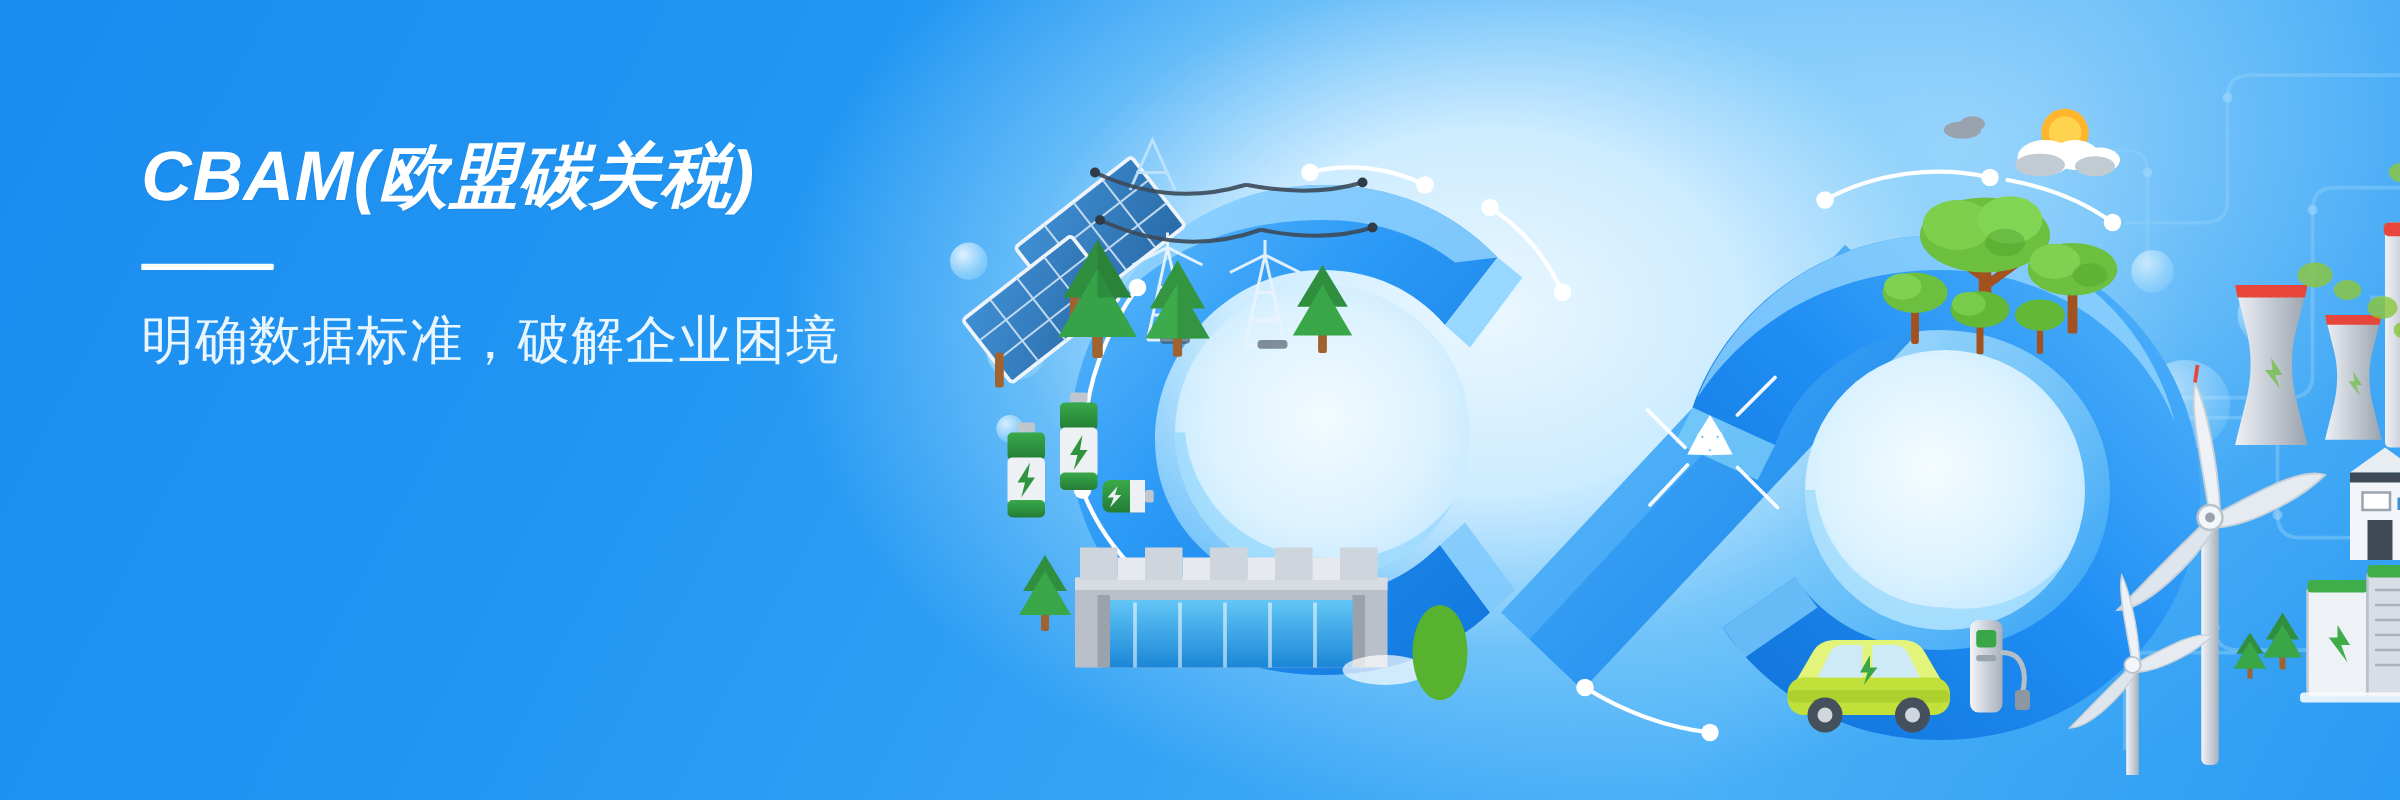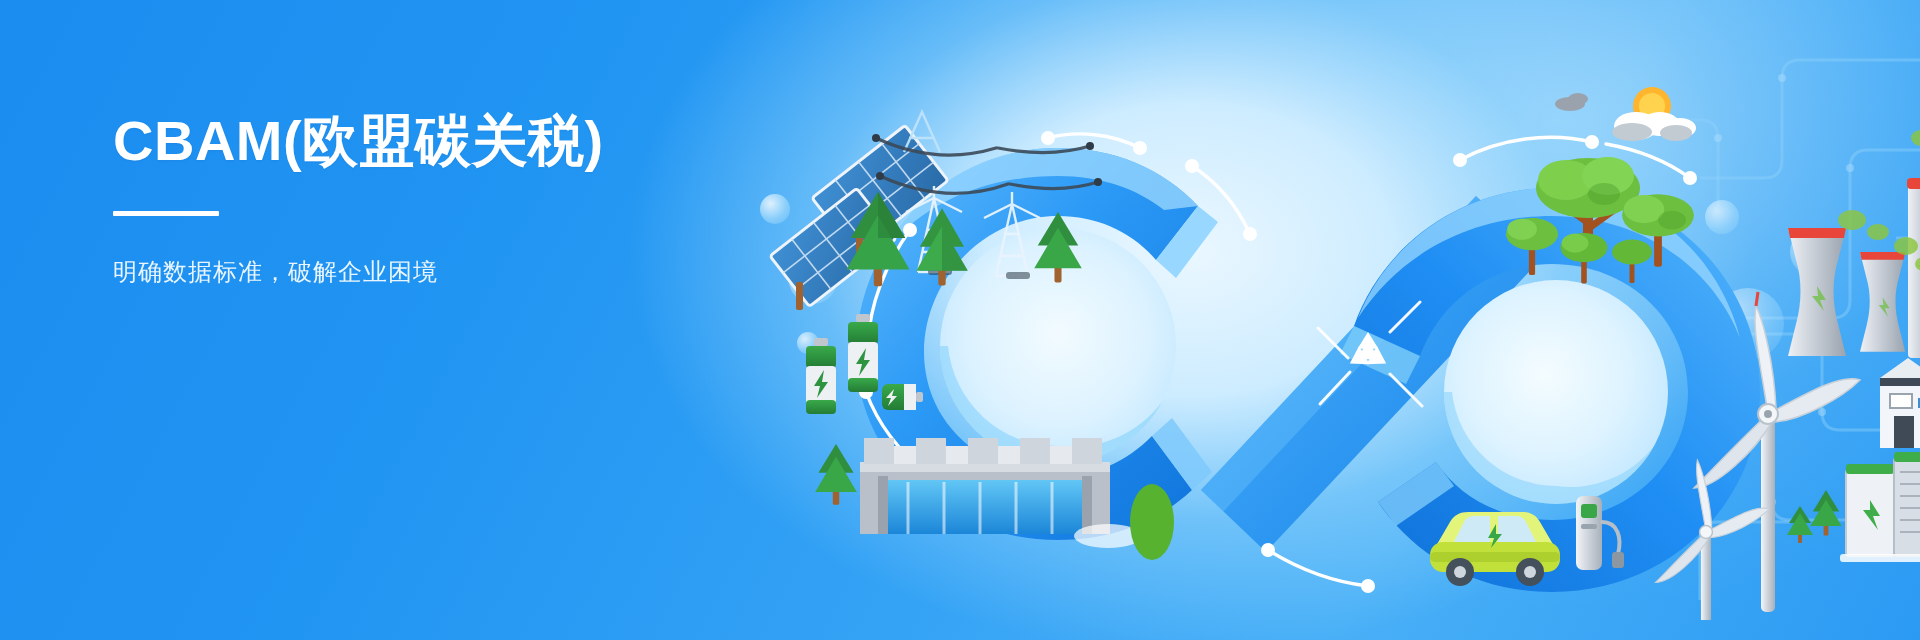--- a/index.html
+++ b/index.html
@@ -24,26 +24,27 @@
   .bubble{position:absolute;border-radius:50%;
     background:radial-gradient(circle at 35% 32%, rgba(255,255,255,.95), rgba(196,236,255,.55) 55%, rgba(150,215,253,.16) 100%);
     filter:blur(.3px);}
 
   
   .copy{position:absolute;left:113px;top:108px;width:720px;}
   .title{
     color:#ffffff;font-size:56px;line-height:66px;font-weight:700;
     letter-spacing:.5px;margin:0;text-shadow:0 1px 2px rgba(10,70,140,.10);
     white-space:pre-line;
+    font-style:italic;
   }
   .rule{
     margin-top:37px;width:106px;height:5px;background:#ffffff;border-radius:1px;
   }
   .subtitle{
-    margin-top:36px;color:#eaf6ff;font-size:24px;line-height:40px;font-weight:400;
+    margin-top:36px;color:#eaf6ff;font-size:42px;line-height:40px;font-weight:400;
     letter-spacing:1px;
   }
 
   
   #art{position:absolute;left:760px;top:20px;width:1160px;height:600px;}
   #art svg{display:block;width:100%;height:100%;}
 </style>
 </head>
 <body>
 

